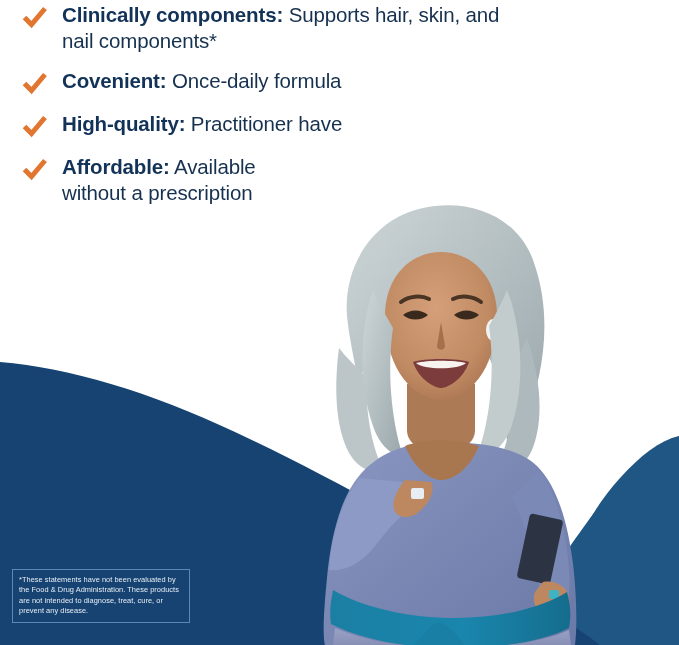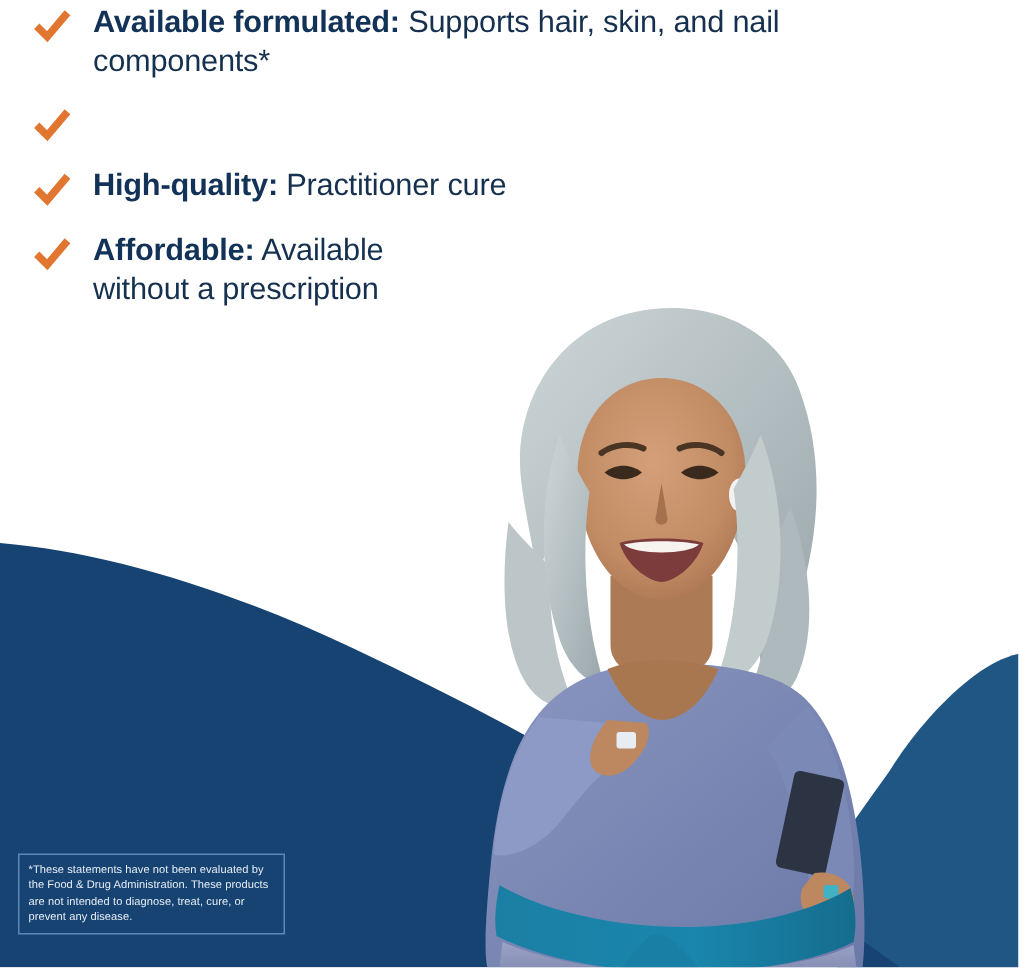--- a/index.html
+++ b/index.html
@@ -212,40 +212,43 @@
 
   <div id="benefits">
 
     <div class="benefit-row">
       <span class="check-icon">
         <svg width="26" height="26" viewBox="0 0 26 26">
           <path d="M2.5,12.5 L9.5,19.5 L23,3.5" stroke="#e0762f" stroke-width="5" fill="none" stroke-linecap="butt" stroke-linejoin="miter"></path>
         </svg>
       </span>
       <span class="benefit-text">
-        <span class="lead">Available formulated:</span><span> Supports hair, skin, and nail components*</span>
-      </span>
-    </div>
-
-    <div class="benefit-row">
-      <span class="check-icon">
-        <svg width="26" height="26" viewBox="0 0 26 26">
-          <path d="M2.5,12.5 L9.5,19.5 L23,3.5" stroke="#e0762f" stroke-width="5" fill="none" stroke-linecap="butt" stroke-linejoin="miter"></path>
-        </svg>
+        <span class="lead">Clinically components:</span><span> Supports hair, skin, and nail components*</span>
       </span>
     </div>
 
     <div class="benefit-row">
       <span class="check-icon">
         <svg width="26" height="26" viewBox="0 0 26 26">
           <path d="M2.5,12.5 L9.5,19.5 L23,3.5" stroke="#e0762f" stroke-width="5" fill="none" stroke-linecap="butt" stroke-linejoin="miter"></path>
         </svg>
       </span>
       <span class="benefit-text">
-        <span class="lead">High-quality:</span><span> Practitioner cure</span>
+        <span class="lead">Covenient:</span><span> Once-daily formula</span>
+      </span>
+    </div>
+
+    <div class="benefit-row">
+      <span class="check-icon">
+        <svg width="26" height="26" viewBox="0 0 26 26">
+          <path d="M2.5,12.5 L9.5,19.5 L23,3.5" stroke="#e0762f" stroke-width="5" fill="none" stroke-linecap="butt" stroke-linejoin="miter"></path>
+        </svg>
+      </span>
+      <span class="benefit-text">
+        <span class="lead">High-quality:</span><span> Practitioner have</span>
       </span>
     </div>
 
     <div class="benefit-row">
       <span class="check-icon">
         <svg width="26" height="26" viewBox="0 0 26 26">
           <path d="M2.5,12.5 L9.5,19.5 L23,3.5" stroke="#e0762f" stroke-width="5" fill="none" stroke-linecap="butt" stroke-linejoin="miter"></path>
         </svg>
       </span>
       <span class="benefit-text" style="max-width:250px;">

